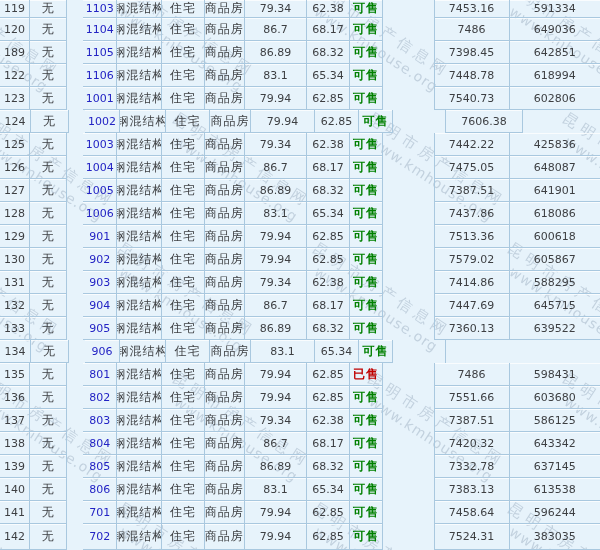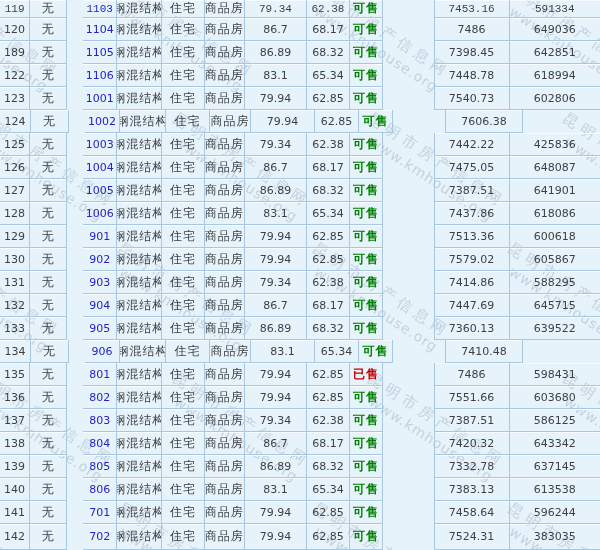--- a/index.html
+++ b/index.html
@@ -15,21 +15,21 @@
   .wm-block{
     position:absolute;transform:rotate(33deg);transform-origin:left top;
     color:rgba(122,144,166,0.34);white-space:nowrap;text-align:left;line-height:1.35;
   }
   .wm-cn{font-size:15px;letter-spacing:5px;display:block;}
   .wm-en{font-size:14px;letter-spacing:1px;display:block;margin-left:14px;}
 
   
   .tbl{position:relative;z-index:1;width:600px;}
   .row{display:flex;height:23px;}
-  .row:first-child{height:18px;font-family:Liberation Mono, monospace;}
+  .row:first-child{height:18px;}
   .row:last-child{height:26px;}
   .cell{
     box-sizing:border-box;display:flex;align-items:center;justify-content:center;
     border-right:1px solid #a9c8df;border-bottom:1px solid #a9c8df;
     box-shadow:inset 0 1px 0 rgba(255,255,255,0.75);
     font-size:11px;color:#3d3f42;overflow:hidden;white-space:nowrap;
   }
   .cn{font-size:12px;letter-spacing:1px;}
   .c1{width:31px;}
   .c2{width:38px;}
@@ -383,21 +383,20 @@
       <div class="cell c1">134</div>
       <div class="cell c2 cn">无</div>
       <div class="cell c3 room">906</div>
       <div class="cell c4 cn">钢混结构</div>
       <div class="cell c5 cn">住宅</div>
       <div class="cell c6 cn">商品房</div>
       <div class="cell c7">83.1</div>
       <div class="cell c8">65.34</div>
       <div class="cell c9 cn status">可售</div>
       <div class="cell c10"></div>
-      <div class="cell c11">7410.48</div>
     </div>
 
     <div class="row">
       <div class="cell c1">135</div>
       <div class="cell c2 cn">无</div>
       <div class="cell c3 room">801</div>
       <div class="cell c4 cn">钢混结构</div>
       <div class="cell c5 cn">住宅</div>
       <div class="cell c6 cn">商品房</div>
       <div class="cell c7">79.94</div>

